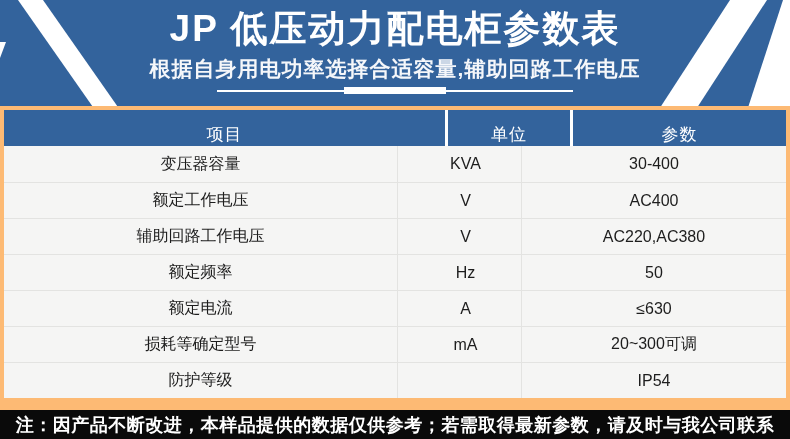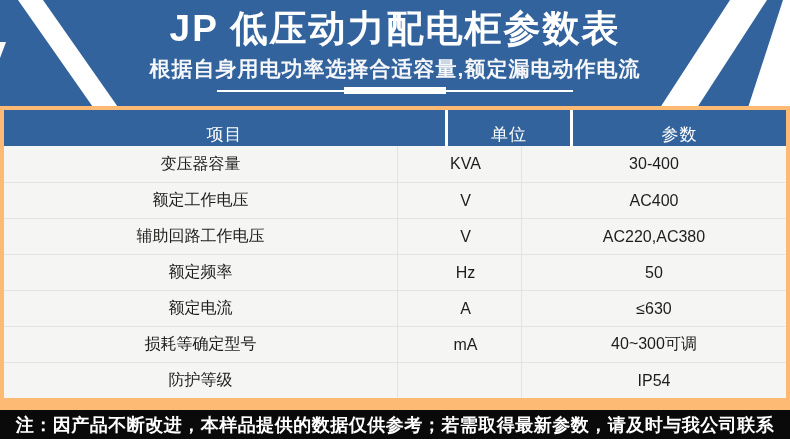--- a/index.html
+++ b/index.html
@@ -84,21 +84,21 @@
 <body>
 
 <div class="page">
 
   <header class="banner">
     <div class="stripe stripe-left"></div>
     <div class="stripe-notch"></div>
     <div class="stripe stripe-right-big"></div>
     <div class="stripe stripe-right-edge"></div>
     <h1 class="banner-title">JP 低压动力配电柜参数表</h1>
-    <p class="banner-subtitle">根据自身用电功率选择合适容量,额定漏电动作电流</p>
+    <p class="banner-subtitle">根据自身用电功率选择合适容量,辅助回路工作电压</p>
     <div class="title-divider">
       <span class="title-divider-center"></span>
     </div>
   </header>
 
   <div class="table-header">
     <div class="th th-item">项目</div>
     <div class="th th-unit">单位</div>
     <div class="th th-value">参数</div>
   </div>
@@ -125,21 +125,21 @@
       <div class="cell cell-value">50</div>
     </div>
     <div class="row">
       <div class="cell cell-item">额定电流</div>
       <div class="cell cell-unit">A</div>
       <div class="cell cell-value">≤630</div>
     </div>
     <div class="row">
       <div class="cell cell-item">损耗等确定型号</div>
       <div class="cell cell-unit">mA</div>
-      <div class="cell cell-value">40~300可调</div>
+      <div class="cell cell-value">20~300可调</div>
     </div>
     <div class="row">
       <div class="cell cell-item">防护等级</div>
       <div class="cell cell-unit"></div>
       <div class="cell cell-value">IP54</div>
     </div>
   </div>
 
   <footer class="note-bar">注：因产品不断改进，本样品提供的数据仅供参考；若需取得最新参数，请及时与我公司联系</footer>
 

